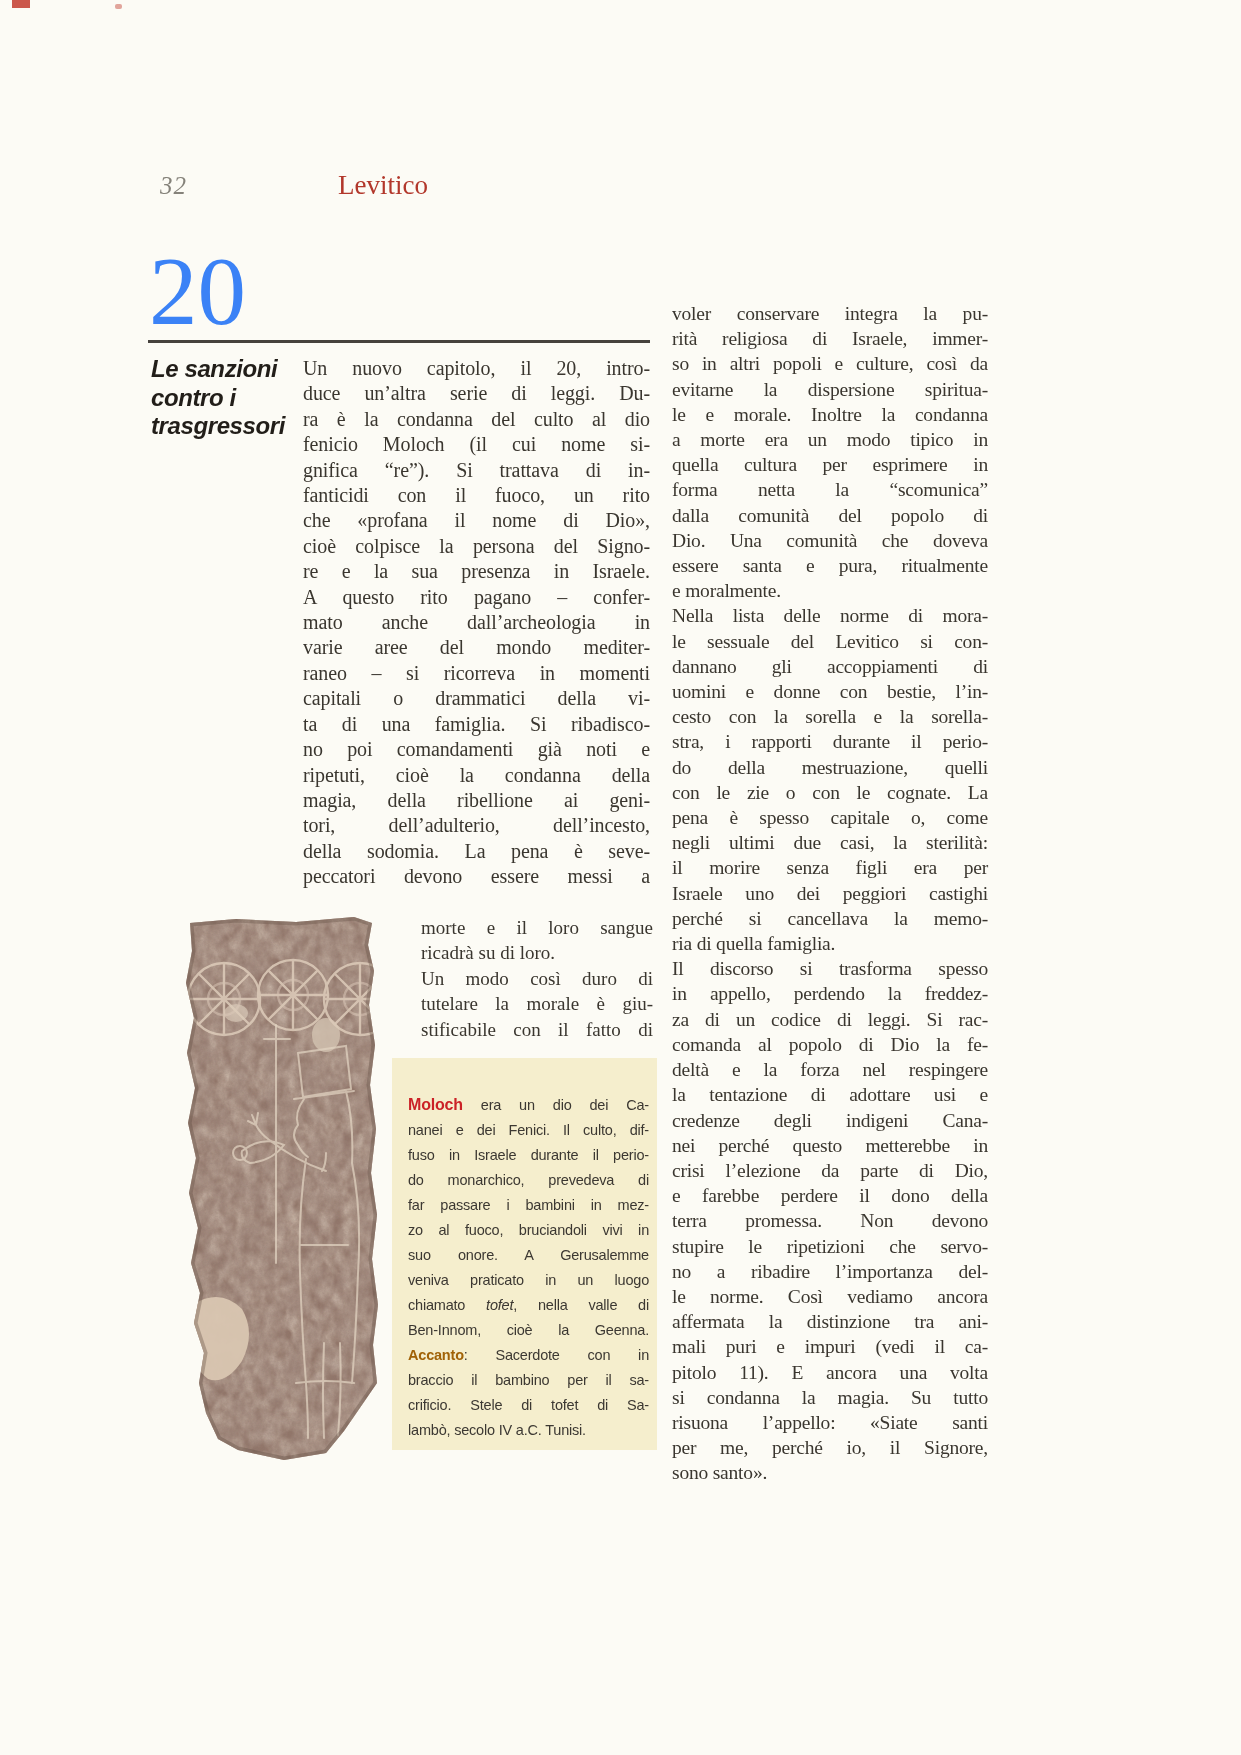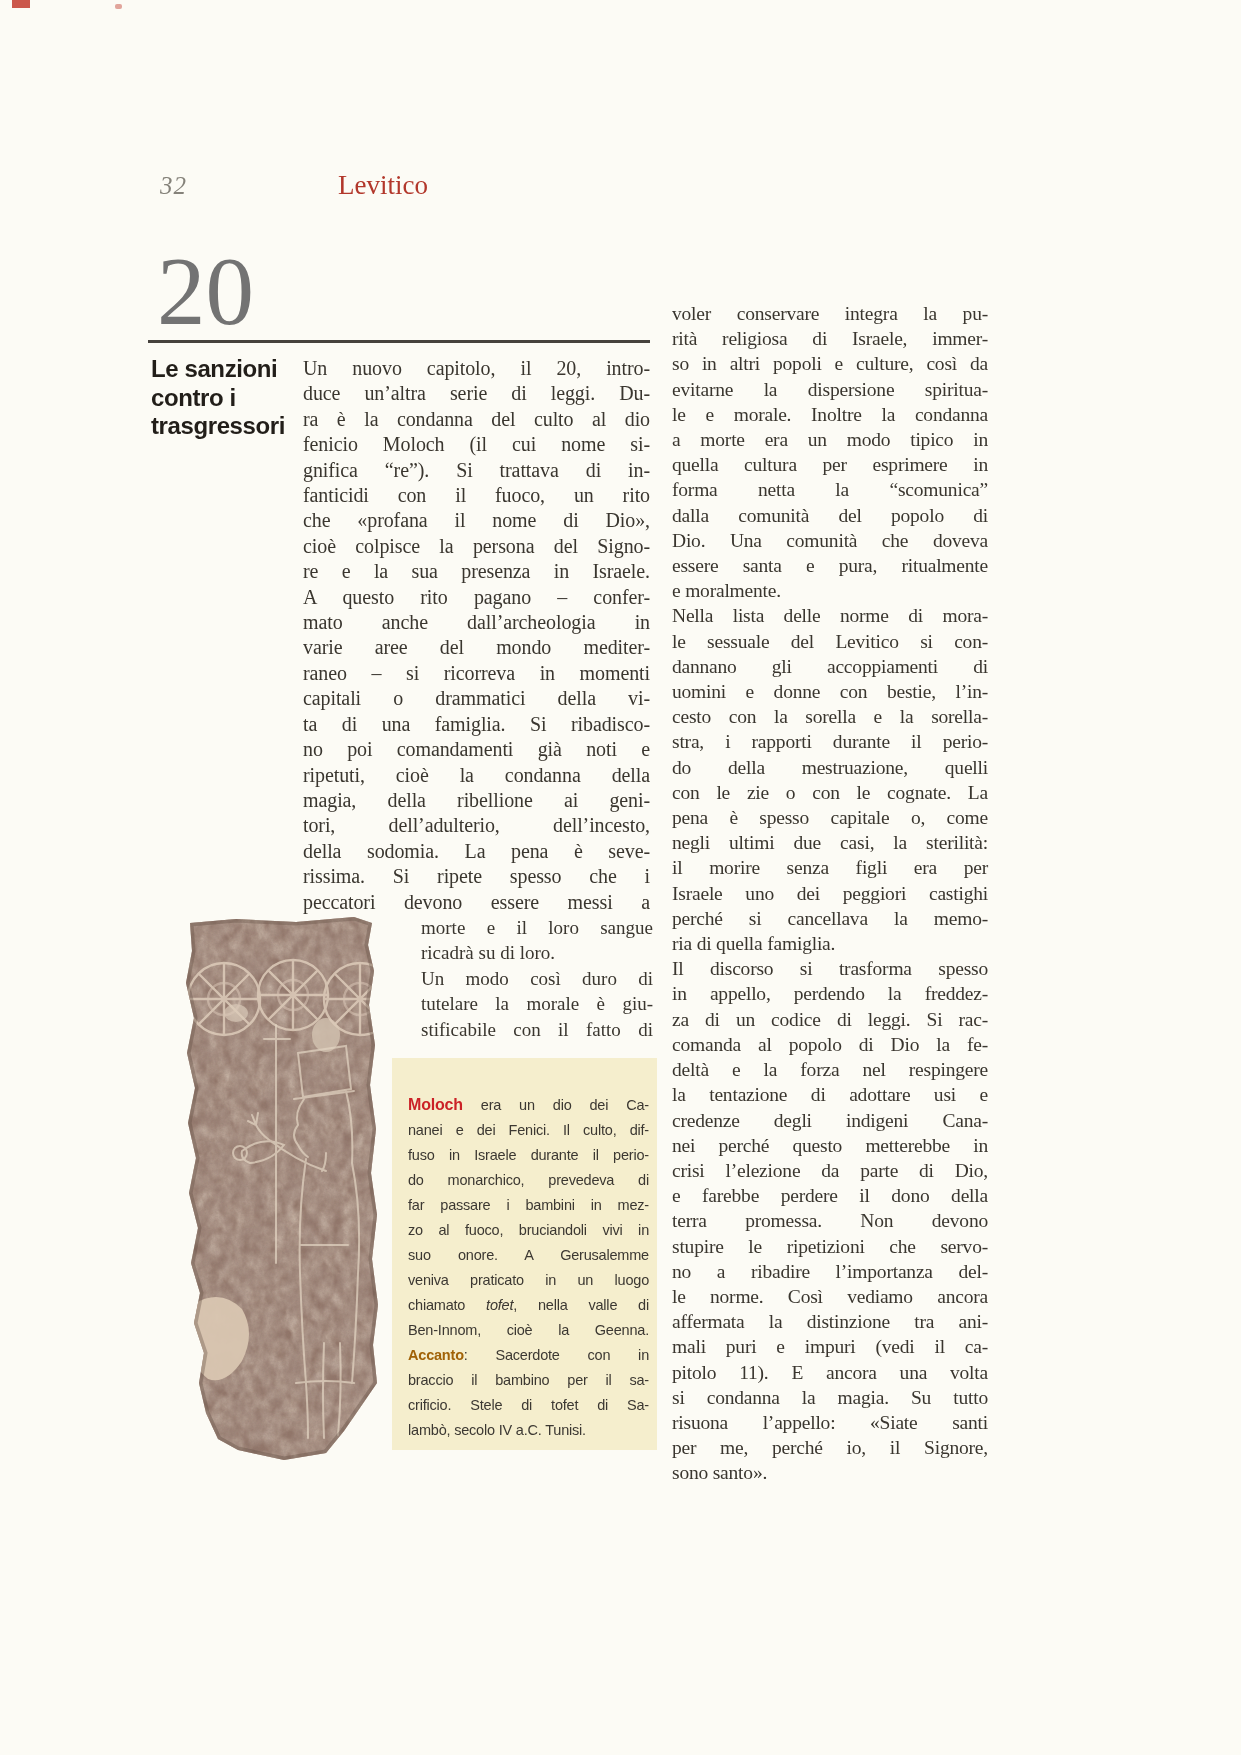--- a/index.html
+++ b/index.html
@@ -4,24 +4,24 @@
 <style>
   html,body{margin:0;padding:0;background:#fcfbf5;}
   #page{position:relative;width:1241px;height:1755px;background:#fcfbf5;overflow:hidden;
         font-family:"Liberation Serif",serif;color:#3a362f;}
   .abs{position:absolute;}
   
   .pagenum{left:160px;top:172px;font-style:italic;font-size:25px;color:#85827a;letter-spacing:1px;}
   .bookttl{left:338px;top:170px;font-size:27px;color:#b2372b;}
   .sectttl{left:570px;top:170px;width:418px;text-align:right;font-style:italic;font-size:26px;color:#2f2b26;}
   
-  .chnum{left:157px;top:243px;font-size:97px;line-height:1;color:#737373;font-family:"Liberation Serif",serif;}
+  .chnum{left:149px;top:243px;font-size:97px;line-height:1;color:#3b82f6;font-family:"Liberation Serif",serif;}
   .rule{left:148px;top:340px;width:502px;height:3px;background:#46423d;}
   .sbtitle{left:151px;top:355px;width:160px;font-family:"Liberation Sans",sans-serif;
-           font-weight:bold;font-size:24px;line-height:28.5px;color:#221e19;letter-spacing:-0.4px;}
+           font-weight:bold;font-size:24px;line-height:28.5px;color:#221e19;letter-spacing:-0.4px;font-style:italic;}
   
   .ln{text-align:justify;text-align-last:justify;}
   .ln.end{text-align-last:left;}
   .mid{left:303px;top:356px;width:347px;font-size:20px;line-height:25.4px;letter-spacing:-0.1px;}
   .midwrap{left:421px;top:915px;width:232px;font-size:19px;line-height:25.4px;}
   .rcol{left:672px;top:281px;width:316px;font-size:19.5px;line-height:25.2px;letter-spacing:-0.2px;margin-top:20px;}
   
   .capbox{left:392px;top:1058px;width:265px;height:392px;background:#f5eecd;}
   .capinner{position:absolute;left:16px;top:34px;width:241px;
             font-family:"Liberation Sans",sans-serif;font-size:14.5px;line-height:25px;
@@ -70,21 +70,20 @@
     <div class="ln">mato anche dall’archeologia in</div>
     <div class="ln">varie aree del mondo mediter-</div>
     <div class="ln">raneo – si ricorreva in momenti</div>
     <div class="ln">capitali o drammatici della vi-</div>
     <div class="ln">ta di una famiglia. Si ribadisco-</div>
     <div class="ln">no poi comandamenti già noti e</div>
     <div class="ln">ripetuti, cioè la condanna della</div>
     <div class="ln">magia, della ribellione ai geni-</div>
     <div class="ln">tori, dell’adulterio, dell’incesto,</div>
     <div class="ln">della sodomia. La pena è seve-</div>
-    <div class="ln">rissima. Si ripete spesso che i</div>
     <div class="ln">peccatori devono essere messi a</div>
   </div>
 
   <div class="abs midwrap">
     <div class="ln">morte e il loro sangue</div>
     <div class="ln end">ricadrà su di loro.</div>
     <div class="ln">Un modo così duro di</div>
     <div class="ln">tutelare la morale è giu-</div>
     <div class="ln">stificabile con il fatto di</div>
   </div>

